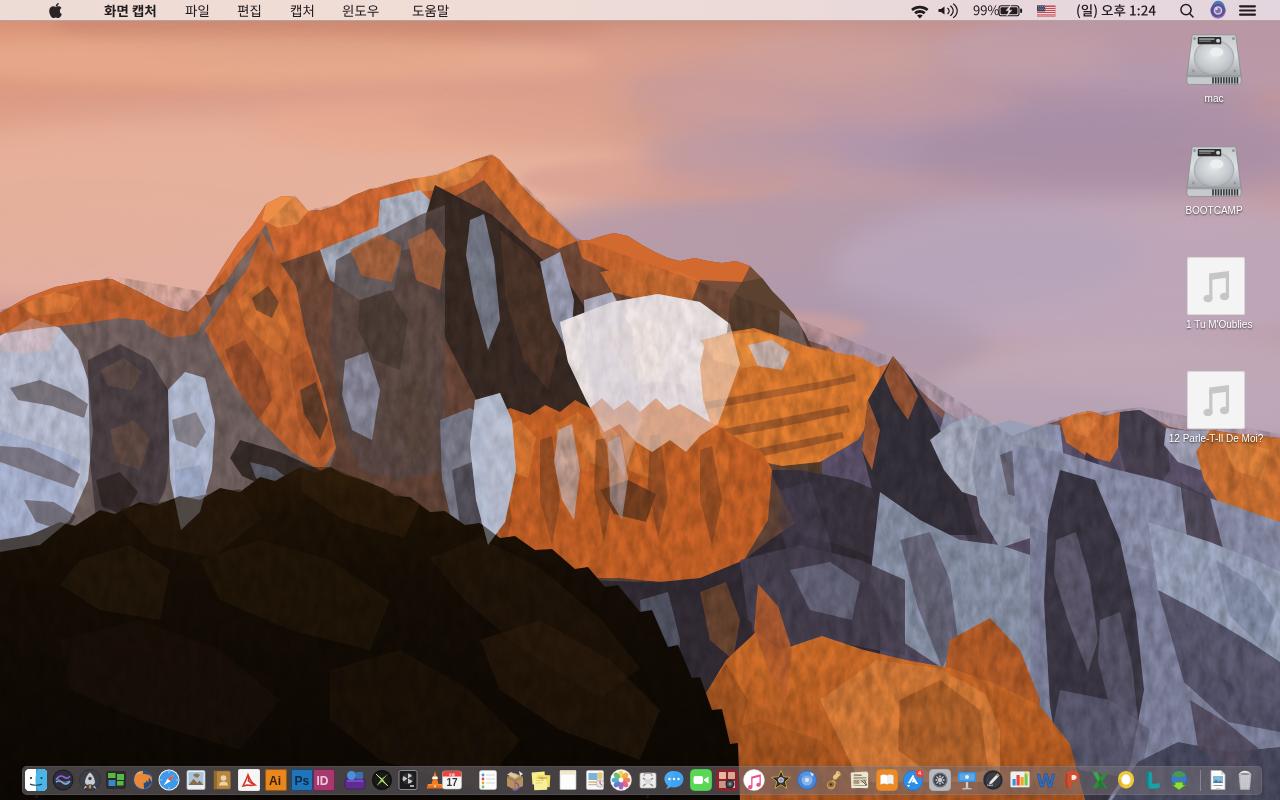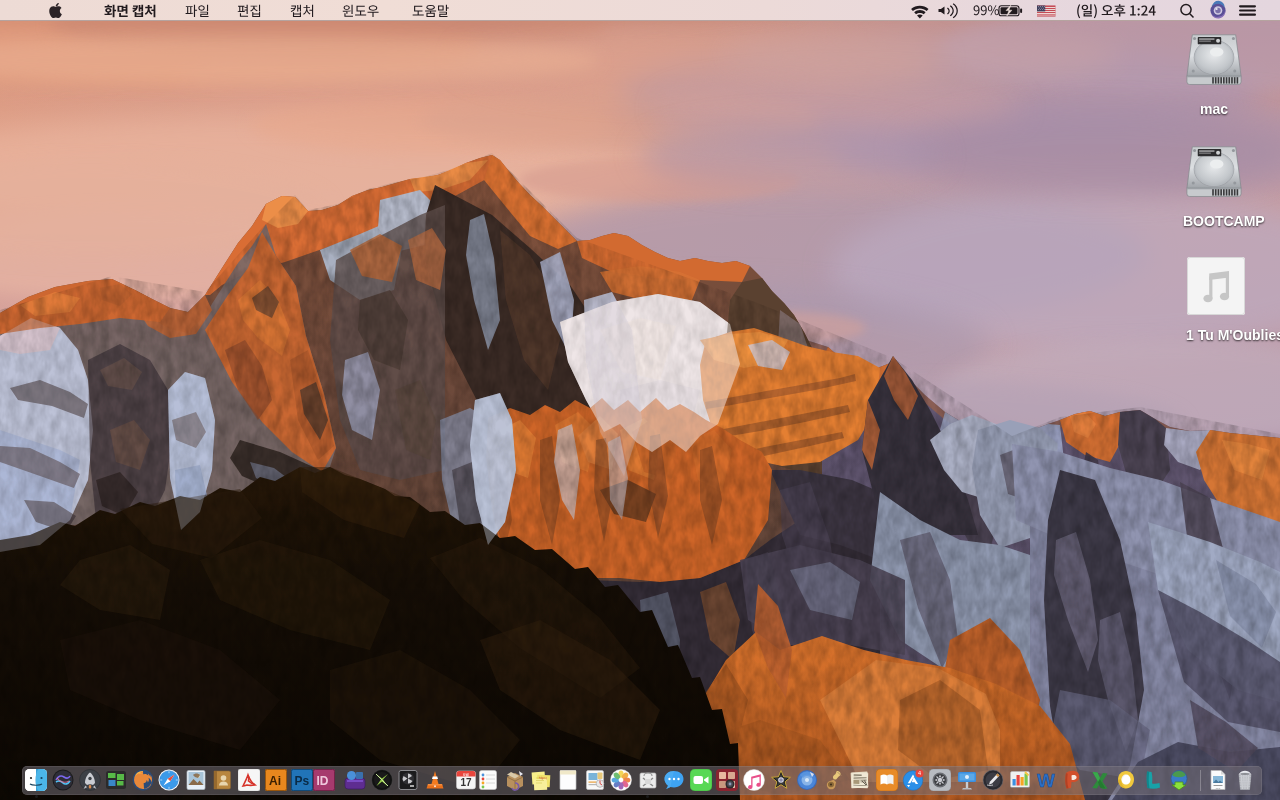--- a/index.html
+++ b/index.html
@@ -4,21 +4,21 @@
 * { margin:0; padding:0; box-sizing:border-box; }
 html,body { width:1280px; height:800px; overflow:hidden; font-family:"Liberation Sans",sans-serif; }
 #stage { position:relative; width:1280px; height:800px; overflow:hidden; }
 #wp { position:absolute; left:0; top:0; }
 #menubar { position:absolute; left:0; top:0; width:1280px; height:21px;
   background:linear-gradient(90deg,#eddbd5 0%,#f0ddd6 30%,#ecdad8 60%,#e6d7de 85%,#e4d6de 100%);
   border-bottom:1px solid #b5a39f; }
 #applelogo { position:absolute; left:49px; top:3px; }
 #mright { position:absolute; right:0; top:0; }
 .dicon { position:absolute; text-align:center; }
-.dlabel { margin-top:8px; font-size:14px; font-weight:bold; color:#fff; text-shadow:0 1px 2px rgba(0,0,0,0.75); line-height:1.25; white-space:nowrap; }
+.dlabel { font-size:10px; font-weight:normal; color:#fff; text-shadow:0 1px 2px rgba(0,0,0,0.75); line-height:1.25; white-space:nowrap; }
 #dock { position:absolute; left:22px; top:766px; width:1240px; height:29px; border-radius:5px;
   background:rgba(116,112,120,0.55); box-shadow:inset 0 0 0 0.5px rgba(255,255,255,0.15); }
 #dockicons { position:absolute; left:0; top:0; width:1280px; height:800px; }
 .dki { position:absolute; top:769px; width:22px; height:26px; }
 </style></head>
 <body>
 <div id="stage">
 <svg id="wp" width="1280" height="800" viewBox="0 0 1280 800">
 <defs>
 <linearGradient id="skyv" x1="0" y1="0" x2="0" y2="1">
@@ -458,20 +458,31 @@
 <rect x="0" y="0" width="58" height="58" rx="2.5" fill="#f4f4f4"></rect>
 <rect x="0.5" y="0.5" width="57" height="57" rx="2.5" fill="none" stroke="#d8d8d8" stroke-width="1"></rect>
 <g fill="#c6c6c6">
 <ellipse cx="21" cy="41.5" rx="4.6" ry="3.8"></ellipse>
 <ellipse cx="37.5" cy="39.5" rx="4.6" ry="3.8"></ellipse>
 <rect x="22.2" y="19.5" width="3.2" height="22"></rect>
 <rect x="38.8" y="17.5" width="3.2" height="22"></rect>
 <polygon points="22.2,16.5 42,14 42,20.5 22.2,23"></polygon>
 </g>
 </svg><div class="dlabel">1 Tu M'Oublies</div></div>
+<div class="dicon" style="left:1186px;top:371px;width:59px"><svg width="58" height="58" viewBox="0 0 58 58">
+<rect x="0" y="0" width="58" height="58" rx="2.5" fill="#f4f4f4"></rect>
+<rect x="0.5" y="0.5" width="57" height="57" rx="2.5" fill="none" stroke="#d8d8d8" stroke-width="1"></rect>
+<g fill="#c6c6c6">
+<ellipse cx="21" cy="41.5" rx="4.6" ry="3.8"></ellipse>
+<ellipse cx="37.5" cy="39.5" rx="4.6" ry="3.8"></ellipse>
+<rect x="22.2" y="19.5" width="3.2" height="22"></rect>
+<rect x="38.8" y="17.5" width="3.2" height="22"></rect>
+<polygon points="22.2,16.5 42,14 42,20.5 22.2,23"></polygon>
+</g>
+</svg><div class="dlabel" style="white-space:normal;width:110px;margin-left:-25px">12 Parle-T-Il De Moi?</div></div>
 <div id="dock"></div>
 <div id="dockicons">
 <div class="dki" style="left:25.3px"><svg width="22" height="22" viewBox="0 0 22 22">
           <rect width="22" height="22" rx="4.5" fill="#fff"></rect>
           <rect x="11" width="11" height="22" rx="4.5" fill="#4bb5e8"></rect>
           <rect x="11" y="0" width="5" height="22" fill="#4bb5e8"></rect>
           <path d="M0 4.5A4.5 4.5 0 0 1 4.5 0H11v22H4.5A4.5 4.5 0 0 1 0 17.5z" fill="#fff"></path>
           <path d="M11 0h2.5c-2 3-3 6.5-3 11s1 8 3 11H11z" fill="#3a9fd6"></path>
           <circle cx="6" cy="9" r="1.1" fill="#222"></circle>
           <circle cx="16.5" cy="9" r="1.1" fill="#15405c"></circle>
@@ -578,21 +589,21 @@
           </g>
           <rect x="13" y="16" width="4" height="2" fill="#aaa"></rect>
         </svg></div>
 <div class="dki" style="left:424.0px"><svg width="22" height="22" viewBox="0 0 22 22">
           <path d="M11 2 l3.5 13 h-7z" fill="#f47b20"></path>
           <path d="M8.7 7.5 h4.6 l0.7 2.5 h-6z" fill="#fff"></path>
           <path d="M4 15 h14 l1.5 4.5 h-17z" fill="#e86f1a"></path>
           <path d="M4 15 h14 l0.5 1.5 h-15z" fill="#f58b3a"></path>
           <circle cx="11" cy="17.2" r="1" fill="#fff" opacity="0.8"></circle>
         </svg></div>
-<div class="dki" style="left:455px"><svg width="22" height="22" viewBox="0 0 22 22">
+<div class="dki" style="left:441px"><svg width="22" height="22" viewBox="0 0 22 22">
           <rect x="1.5" y="2" width="19" height="18" rx="2.5" fill="#f5f5f5"></rect>
           <rect x="1.5" y="2" width="19" height="18" rx="2.5" fill="none" stroke="#c8c8c8" stroke-width="0.6"></rect>
           <path d="M1.5 4.5 a2.5 2.5 0 0 1 2.5-2.5 h14 a2.5 2.5 0 0 1 2.5 2.5 v3 h-19z" fill="#e8453c"></path>
           <text x="11" y="17" font-family="Liberation Sans" font-size="10" font-weight="bold" fill="#333" text-anchor="middle">17</text>
           <text x="11" y="6.6" font-family="Liberation Sans" font-size="4" fill="#fff" text-anchor="middle">6월</text>
         </svg></div>
 <div class="dki" style="left:477.2px"><svg width="22" height="22" viewBox="0 0 22 22">
           <rect x="2.5" y="1.5" width="17" height="19" rx="2" fill="#fbfbfb"></rect>
           <rect x="2.5" y="1.5" width="17" height="19" rx="2" fill="none" stroke="#ccc" stroke-width="0.6"></rect>
           <circle cx="6" cy="6" r="1.4" fill="#4a90d9"></circle>

